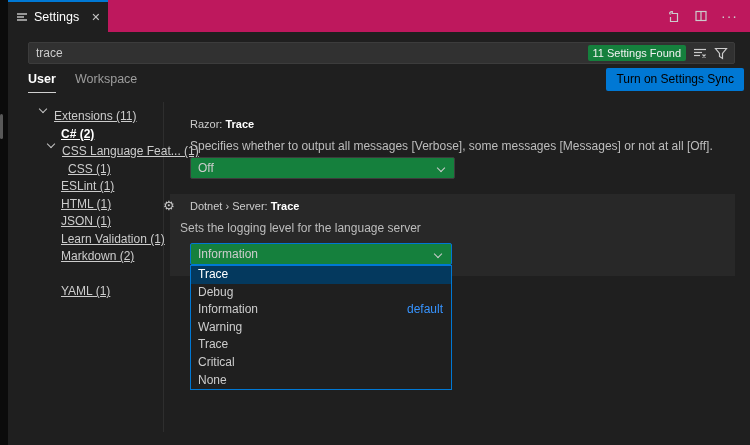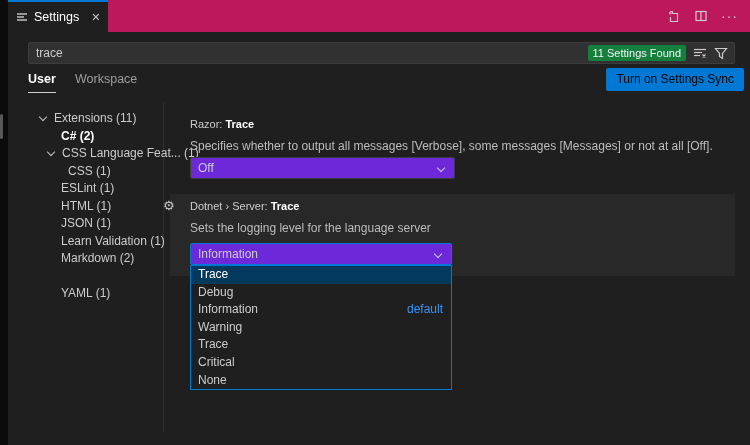--- a/index.html
+++ b/index.html
@@ -49,34 +49,34 @@
   .scope-user { left:0; color:#ffffff; font-weight:700; padding-bottom:6px; border-bottom:1.5px solid #d0d0d0; }
   .scope-workspace { left:47px; color:#9d9d9d; }
   .sync-btn {
     position:absolute; right:0; top:-2px; height:23px; line-height:23px; padding:0 10px;
     background:#0078d4; color:#000000; border-radius:2px; font-size:12px; cursor:pointer; white-space:nowrap;
   }
 
   
   .toc-divider { position:absolute; left:163px; top:102px; width:1px; height:330px; background:#2e2e2e; }
   .toc { position:absolute; left:8px; top:108px; width:154px; height:200px; }
-  .trow { position:absolute; height:18px; display:flex; align-items:center; color:#cccccc; cursor:pointer; white-space:nowrap; }
+  .trow { position:absolute; height:18px; display:flex; color:#cccccc; cursor:pointer; white-space:nowrap;text-decoration:underline; }
   .chev {
     width:6px; height:6px; border-right:1.3px solid #c5c5c5; border-bottom:1.3px solid #c5c5c5;
     transform:rotate(45deg); display:inline-block; margin-right:8px; margin-top:-3px; flex:0 0 auto;
   }
   .bold { color:#ffffff; font-weight:700; }
 
   
   .stitle { position:absolute; font-size:11px; white-space:nowrap; }
   .stitle .prefix { color:#cccccc; }
   .stitle .key { color:#ffffff; font-weight:700; }
   .sdesc { position:absolute; color:#bdbdbd; font-size:12px; white-space:nowrap; }
   .select {
-    position:absolute; height:22px; background:#6d28d9; border:1px solid #3c3c3c; border-radius:2px;
+    position:absolute; height:22px; background:#15803d; border:1px solid #3c3c3c; border-radius:2px;
     display:flex; align-items:center; padding-left:7px; color:#cccccc; cursor:pointer;
   }
   .select .sel-chev {
     position:absolute; right:10px; top:7px; width:6px; height:6px;
     border-right:1.4px solid #cccccc; border-bottom:1.4px solid #cccccc; transform:rotate(45deg);
   }
   .select.focused { border-color:#0078d4; }
   .row-highlight { position:absolute; left:170px; top:194px; width:565px; height:82px; background:#282828; }
   .gear { position:absolute; left:163px; top:198px; font-size:13px; color:#c8c8c8; cursor:pointer; line-height:15px; }
 
@@ -203,21 +203,21 @@
   <div class="select" style="left:190px; top:157px; width:265px;">
     <span>Off</span>
     <span class="sel-chev"></span>
   </div>
 
   <div class="row-highlight"></div>
   <div class="gear">⚙</div>
   <div class="stitle" style="left:190px; top:200px;">
     <span class="prefix">Dotnet › Server: </span><span class="key">Trace</span>
   </div>
-  <div class="sdesc" style="left:190px; top:221px;">Sets the logging level for the language server</div>
+  <div class="sdesc" style="left:180px; top:221px;">Sets the logging level for the language server</div>
   <div class="select focused" style="left:190px; top:243px; width:262px;">
     <span>Information</span>
     <span class="sel-chev"></span>
   </div>
 
   <div class="droplist">
     <div class="opt selected">
       <span>Trace</span>
     </div>
     <div class="opt">

